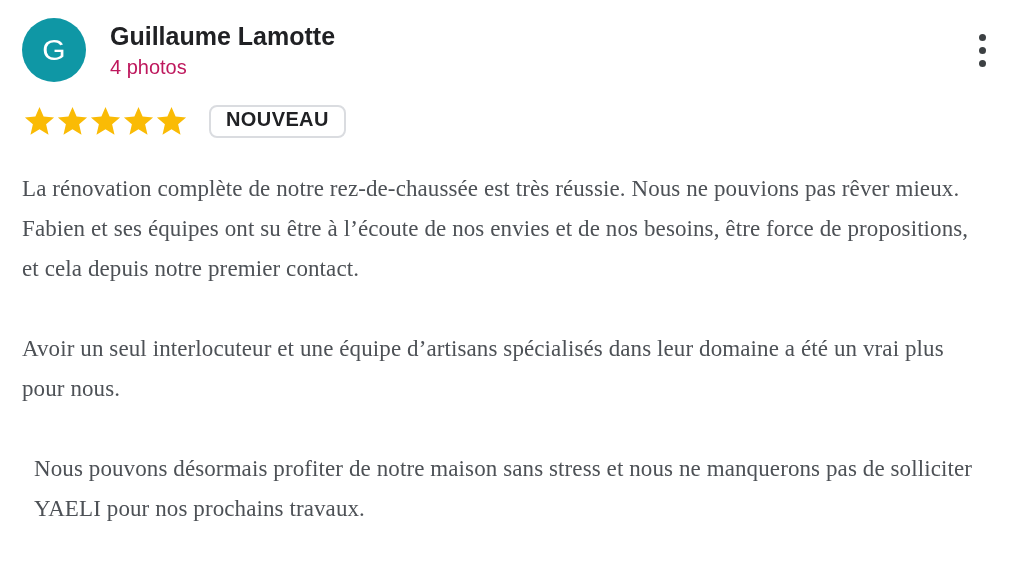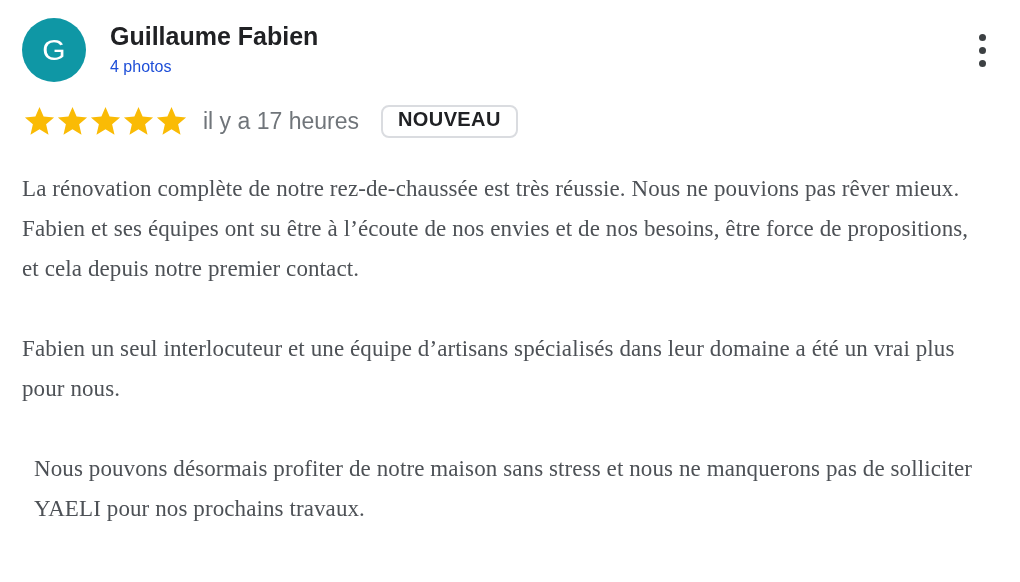--- a/index.html
+++ b/index.html
@@ -42,22 +42,22 @@
     justify-content: center;
   }
   .author-name {
     font-size: 25px;
     font-weight: 700;
     color: #202124;
     line-height: 30px;
     cursor: pointer;
   }
   .author-photos {
-    font-size: 16px;
-    color: #1d4ed8;
+    font-size: 20px;
+    color: #be185d;
     line-height: 26px;
     margin-top: 3px;
     cursor: pointer;
   }
   .more-btn {
     position: absolute;
     top: 26px;
     right: 26px;
     background: none;
     border: none;
@@ -129,21 +129,21 @@
 </head>
 <body>
 
 <div class="review-card">
 
   <div class="header">
     <div class="avatar" style="background: rgb(15, 151, 165); color: rgb(255, 255, 255);">
       <span>G</span>
     </div>
     <div class="author-info">
-      <div class="author-name" style="color: rgb(32, 33, 36);">Guillaume Fabien</div>
+      <div class="author-name" style="color: rgb(32, 33, 36);">Guillaume Lamotte</div>
       <div class="author-photos">4 photos</div>
     </div>
     <button class="more-btn">
       <span class="dots">
           <i style="background: rgb(60, 64, 67);"></i>
           <i style="background: rgb(60, 64, 67);"></i>
           <i style="background: rgb(60, 64, 67);"></i>
         </span>
     </button>
   </div>
@@ -159,23 +159,22 @@
         <svg viewBox="0 0 24 24" class="star">
           <path d="M12 17.27L18.18 21l-1.64-7.03L22 9.24l-7.19-.61L12 2 9.19 8.63 2 9.24l5.46 4.73L5.82 21z" fill="#fabb05"></path>
         </svg>
         <svg viewBox="0 0 24 24" class="star">
           <path d="M12 17.27L18.18 21l-1.64-7.03L22 9.24l-7.19-.61L12 2 9.19 8.63 2 9.24l5.46 4.73L5.82 21z" fill="#fabb05"></path>
         </svg>
         <svg viewBox="0 0 24 24" class="star">
           <path d="M12 17.27L18.18 21l-1.64-7.03L22 9.24l-7.19-.61L12 2 9.19 8.63 2 9.24l5.46 4.73L5.82 21z" fill="#fabb05"></path>
         </svg>
       </span>
-    <span class="time">il y a 17 heures</span>
     <span class="badge" style="border-color: rgb(218, 220, 224); color: rgb(32, 33, 36);">NOUVEAU</span>
   </div>
 
   <div class="review-text" style="color: rgb(77, 81, 86);">
     <p>La rénovation complète de notre rez-de-chaussée est très réussie. Nous ne pouvions pas rêver mieux. Fabien et ses équipes ont su être à l’écoute de nos envies et de nos besoins, être force de propositions, et cela depuis notre premier contact.</p>
-    <p>Fabien un seul interlocuteur et une équipe d’artisans spécialisés dans leur domaine a été un vrai plus pour nous.</p>
+    <p>Avoir un seul interlocuteur et une équipe d’artisans spécialisés dans leur domaine a été un vrai plus pour nous.</p>
     <p>Nous pouvons désormais profiter de notre maison sans stress et nous ne manquerons pas de solliciter YAELI pour nos prochains travaux.</p>
   </div>
 
 </div>
 
 </body></html>

